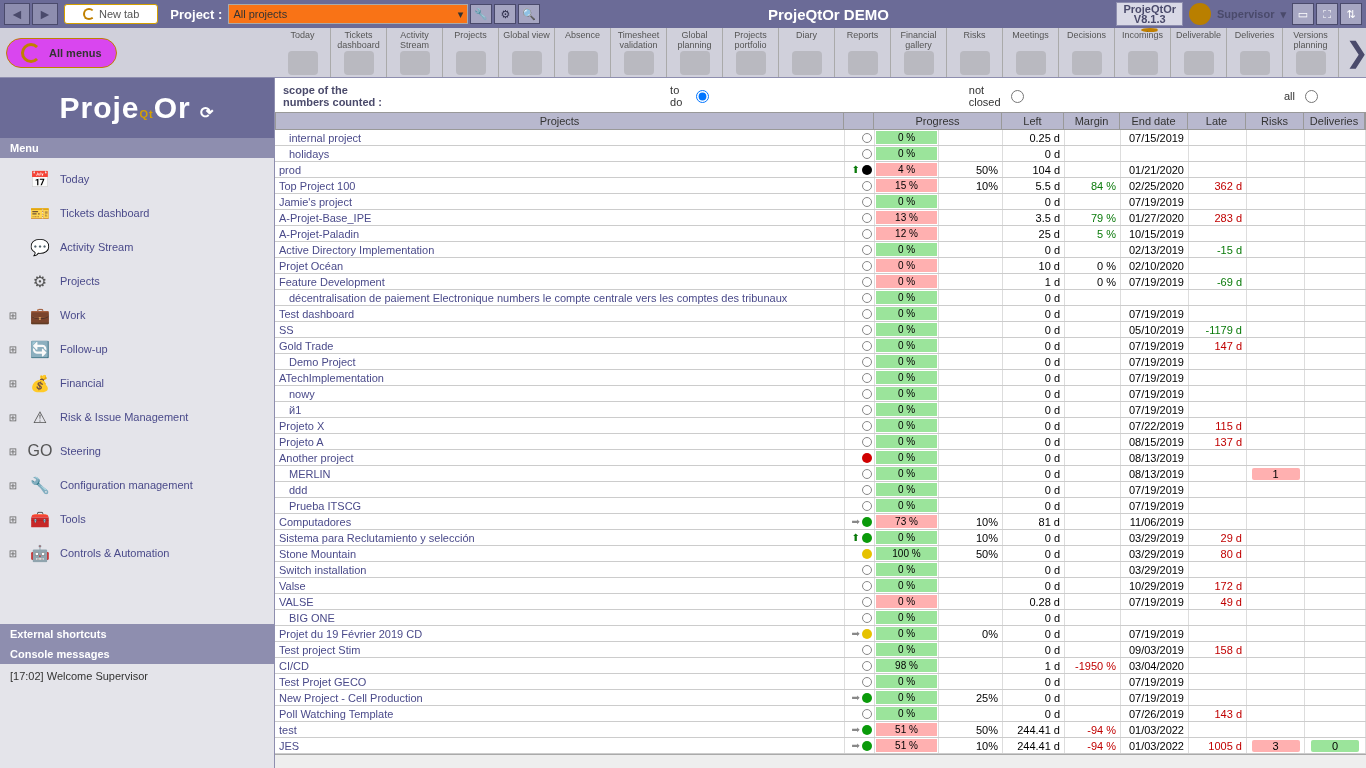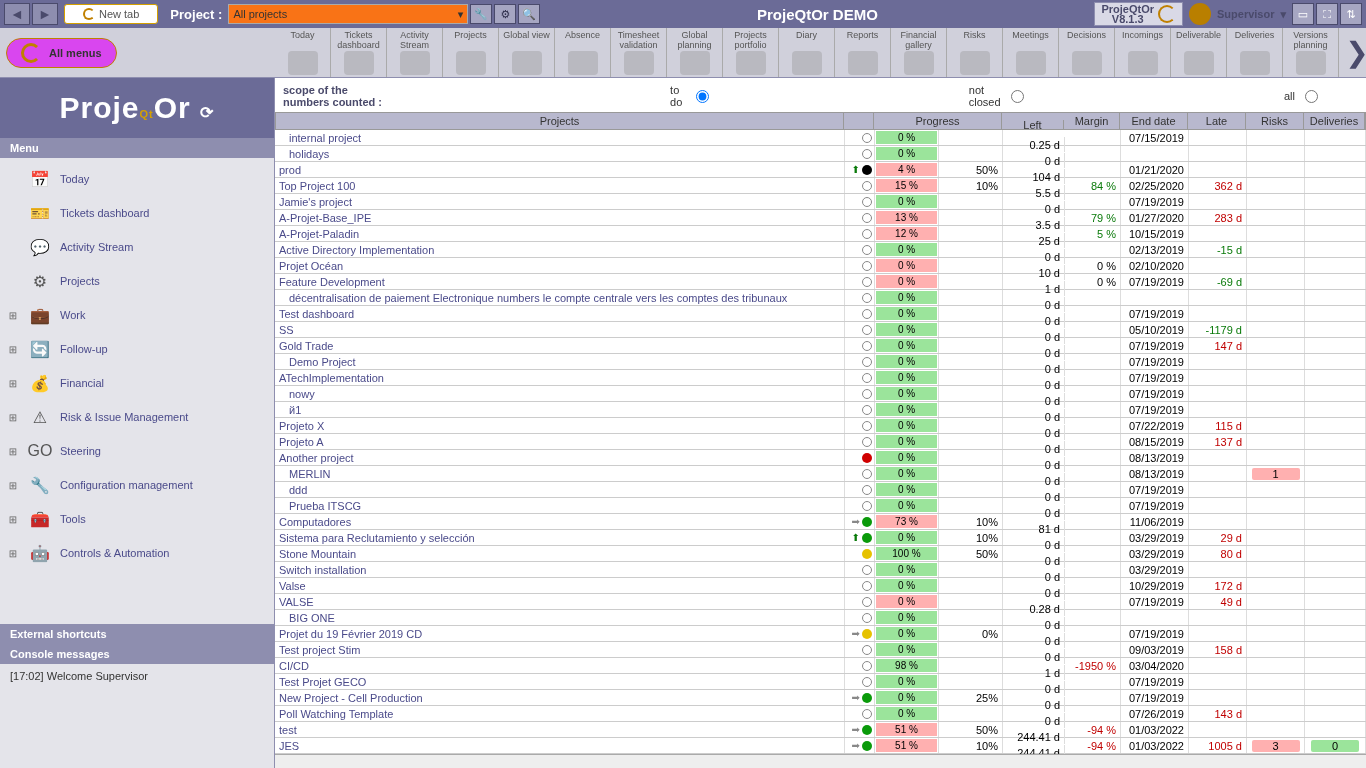--- a/index.html
+++ b/index.html
@@ -7,21 +7,21 @@
 
 
 .topbar { height:28px; background:#6b6b97; display:flex; align-items:center; padding:0 4px; color:#fff; }
 .tb-nav { display:flex; gap:2px; margin-right:6px; }
 .tb-btn { width:26px; height:22px; background:#8e8eaf; border:1px solid #4a4a6b; display:flex; align-items:center; justify-content:center; cursor:pointer; color:#4a4a6b; font-size:14px; }
 .newtab-pill { background:#fff; border:1px solid #d4a000; border-radius:3px; padding:2px 18px; display:flex; align-items:center; gap:4px; color:#555; cursor:pointer; height:20px; }
 .plabel { font-weight:bold; font-size:13px; margin-left:12px; margin-right:6px; }
 .psel { flex:0 0 240px; height:20px; background:#f97316; border:1px solid #aaa; color:#333; padding:0 4px; display:flex; align-items:center; justify-content:space-between; cursor:pointer; }
 .tb-ico { width:22px; height:20px; background:#a6a6c2; border:1px solid #4a4a6b; display:flex; align-items:center; justify-content:center; cursor:pointer; color:#2e2e4a; margin-left:2px; }
 .app-title { flex:1; text-align:center; font-weight:bold; font-size:15px; }
-.ver-box { background:#d9d9e6; color:#4a4a6b; border:1px solid #8e8eaf; padding:1px 6px; display:flex; align-items:center; gap:4px; height:24px; font-size:10px; font-weight:bold; }
+.ver-box { background:#d9d9e6; color:#4a4a6b; border:1px solid #8e8eaf; padding:1px 6px; display:flex; align-items:center; gap:4px; height:24px; font-size:10px; font-weight:bold;flex-direction:column; }
 .ver-box .ver-logo { width:18px; height:18px; border:2px solid #c08000; border-radius:50%; border-right-color:transparent; }
 .user-box { display:flex; align-items:center; gap:6px; color:#4a4a6b; font-weight:bold; font-size:13px; margin:0 6px; }
 .user-ico { width:22px; height:22px; background:#b97f00; border-radius:50%; }
 .right-btns { display:flex; gap:2px; }
 .rbtn { width:22px; height:22px; background:#a6a6c2; border:1px solid #4a4a6b; cursor:pointer; display:flex; align-items:center; justify-content:center; }
 
 
 .nav2 { height:50px; background:#d0d0db; display:flex; align-items:stretch; border-bottom:1px solid #8e8eaf; }
 .allmenus { width:275px; display:flex; align-items:center; padding-left:6px; }
 .allmenus-pill { background:#d946ef; border:1px solid #c08000; border-radius:20px; padding:4px 14px; display:flex; align-items:center; gap:8px; font-weight:bold; color:#333; cursor:pointer; }
@@ -50,21 +50,21 @@
 .scope-row label { font-weight:normal; color:#333; margin-right:6px; }
 .scope-row input[type=radio] { margin-left:4px; margin-right:40px; vertical-align:middle; }
 .scope-label { margin-right:280px; }
 
 .grid-hdr { display:flex; background:#b8b8ce; color:#333; font-weight:normal; height:18px; border:1px solid #999; }
 .grid-hdr > div { border-right:1px solid #999; display:flex; align-items:center; justify-content:center; font-size:11px; }
 .col-proj { flex:1; }
 .col-status { width:30px; }
 .col-prog { width:64px; }
 .col-pct { width:64px; }
-.col-left { width:62px;margin-top:7px; }
+.col-left { width:62px; }
 .col-margin { width:56px; }
 .col-end { width:68px; }
 .col-late { width:58px; }
 .col-risks { width:58px; }
 .col-deliv { width:61px; }
 
 .grid-body { flex:1; overflow-y:auto; }
 .grow { display:flex; height:16px; border-bottom:1px solid #ccc; font-size:11px; }
 .grow > div { border-right:1px solid #ddd; display:flex; align-items:center; height:100%; }
 .grow .col-proj { padding-left:4px; color:#4a4a8a; }

